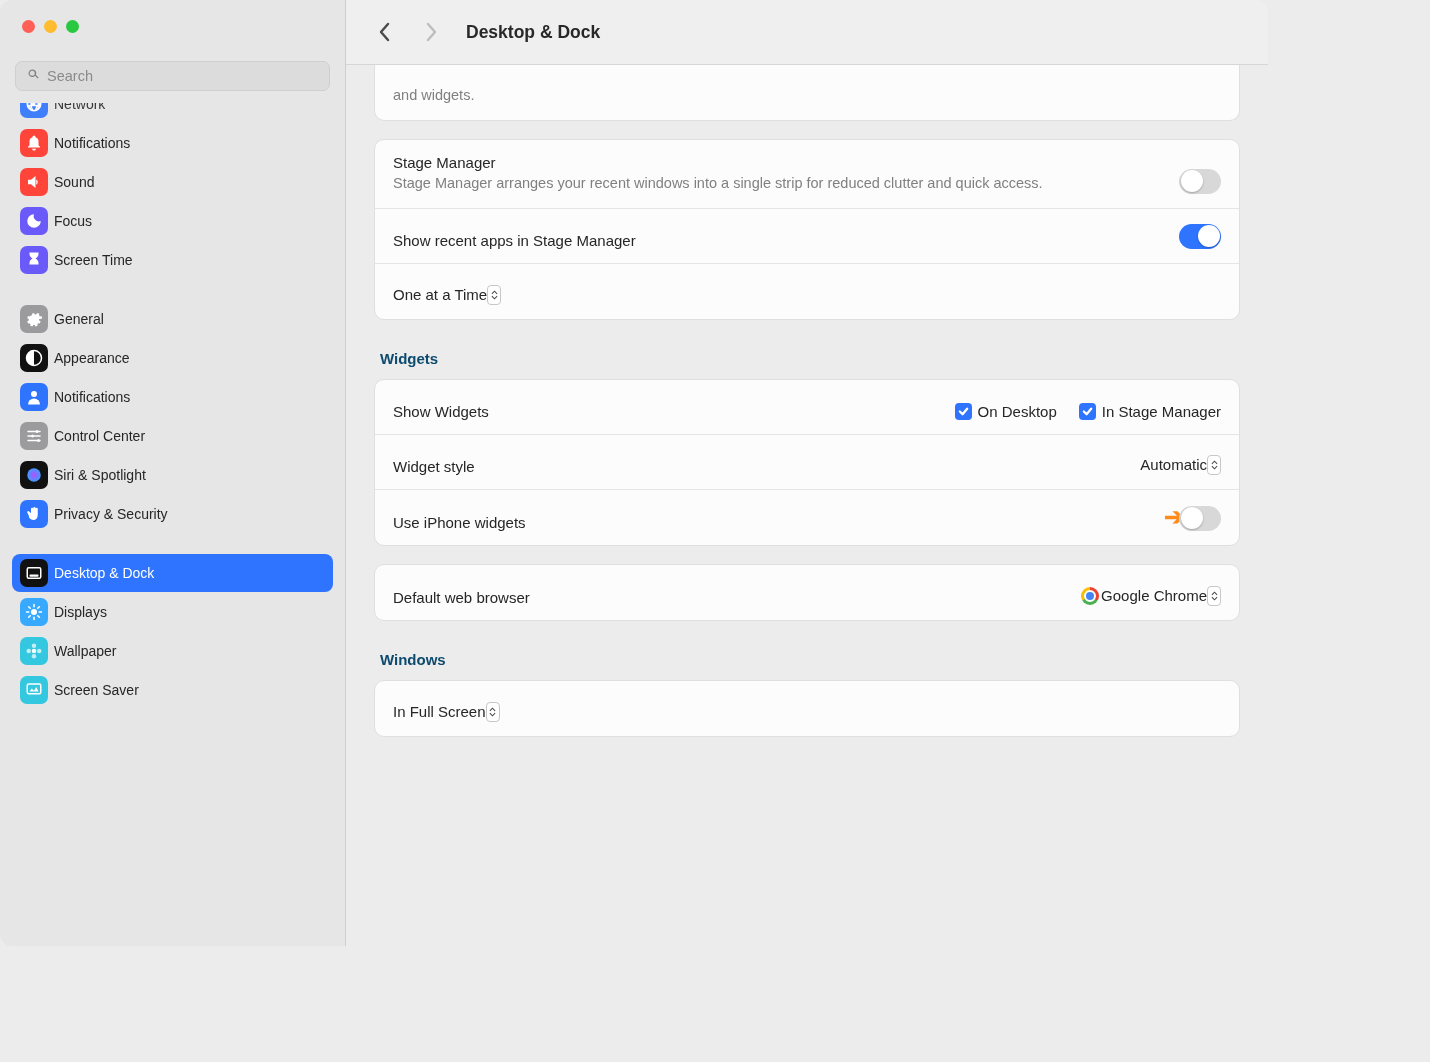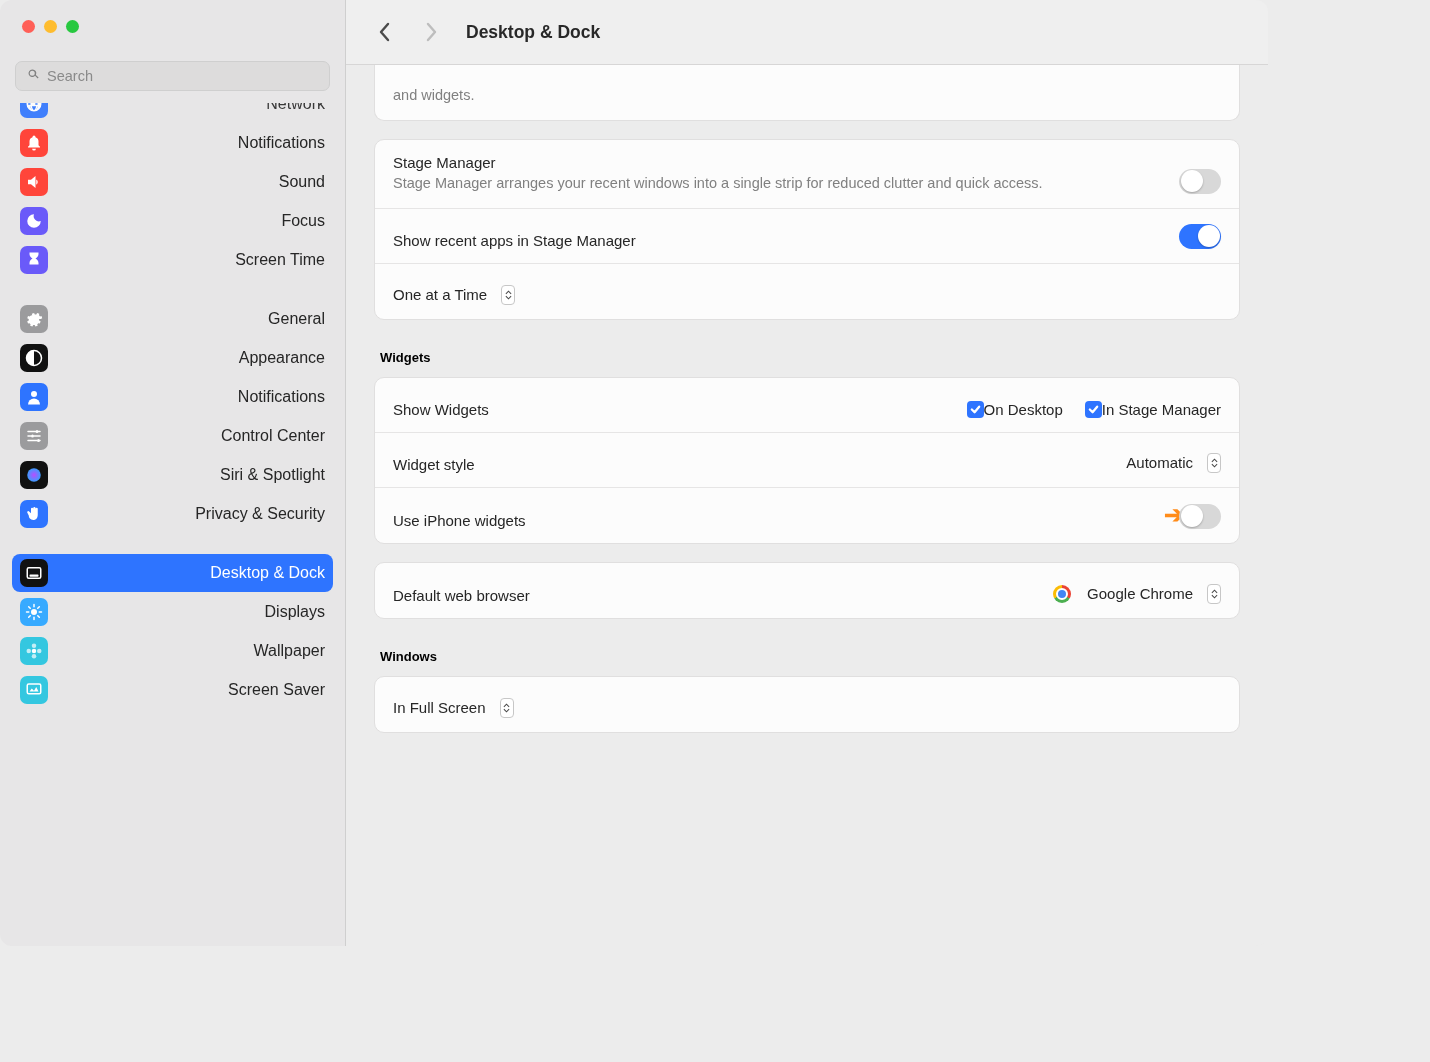--- a/index.html
+++ b/index.html
@@ -62,25 +62,24 @@
     flex: 1;
     overflow: hidden;
     padding: 0 12px 12px 12px;
   }
   .sidebar-item {
     display: flex;
     align-items: center;
     gap: 6px;
     padding: 5px 8px;
     border-radius: 8px;
-    font-size: 16px;
+    font-size: 14px;
     color: #262626;
     cursor: default;
     margin-bottom: 1px;
-    justify-content: space-between;
   }
   .sidebar-item.selected {
     background: #2e74ff;
     color: #fff;
   }
   .sidebar-item.partial { margin-top: -18px; opacity: 0.9; }
   .sidebar-icon {
     width: 28px; height: 28px;
     border-radius: 7px;
     display: flex;
@@ -148,23 +147,23 @@
     font-size: 15px;
     color: #262626;
   }
   .row-desc {
     font-size: 14.5px;
     color: #808080;
     margin-top: 3px;
     line-height: 1.35;
   }
   .section-header {
-    font-size: 13px;
+    font-size: 15px;
     font-weight: 700;
-    color: #000000;
+    color: #0c4a6e;
     margin: 30px 2px 12px 6px;
   }
   
   .toggle {
     width: 42px; height: 25px;
     border-radius: 20px;
     position: relative;
     flex-shrink: 0;
   }
   .toggle.off { background: #d8d8d8; }
@@ -176,40 +175,41 @@
     position: absolute;
     top: 1.5px;
     box-shadow: 0 1px 2px rgba(0,0,0,0.25);
   }
   .toggle.off .knob { left: 1.5px; }
   .toggle.on .knob { right: 1.5px; }
   
   .select {
     display: flex;
     align-items: center;
-    gap: 14px;
+    gap: 0;
     font-size: 15px;
     color: #262626;
     cursor: default;
   }
   .select .stepper {
     width: 14px; height: 20px;
     border: 1px solid #c7c7c7;
     border-radius: 4px;
     background: #fff;
     display: flex;
     flex-direction: column;
     align-items: center;
     justify-content: center;
   }
   .select .stepper svg { width: 7px; height: 5px; }
   
   .chk-label {
     display: flex;
     align-items: center;
+    gap: 6px;
     font-size: 15px;
     color: #262626;
   }
   .chk {
     width: 17px; height: 17px;
     border-radius: 4px;
     background: #2e74ff;
     display: flex;
     align-items: center;
     justify-content: center;

